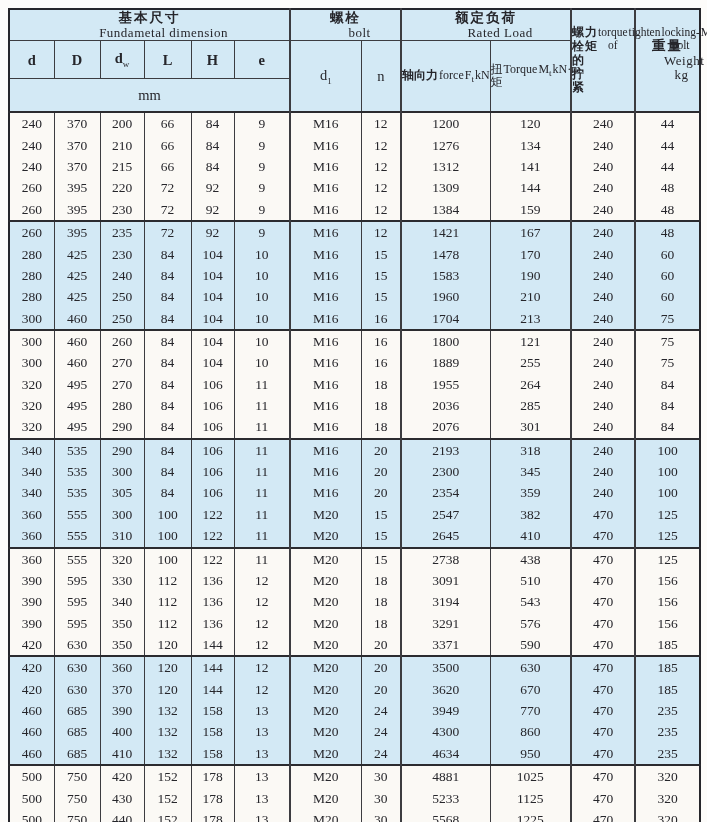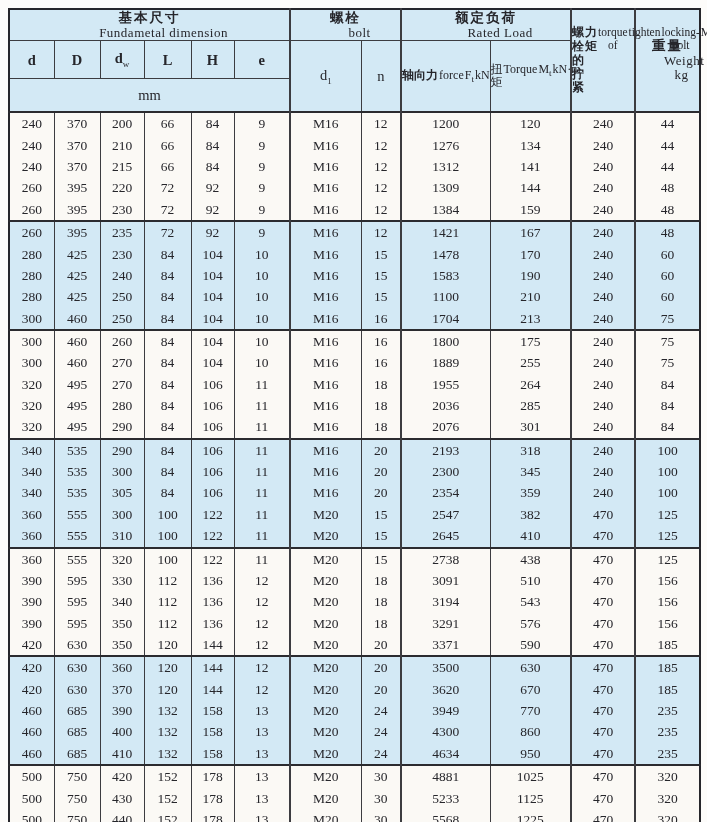--- a/index.html
+++ b/index.html
@@ -250,21 +250,21 @@
         </tr>
         <tr class="shaded">
           <td>280</td>
           <td>425</td>
           <td>250</td>
           <td>84</td>
           <td>104</td>
           <td>10</td>
           <td>M16</td>
           <td>15</td>
-          <td>1100</td>
+          <td>1960</td>
           <td>210</td>
           <td>240</td>
           <td>60</td>
         </tr>
         <tr class="shaded">
           <td>300</td>
           <td>460</td>
           <td>250</td>
           <td>84</td>
           <td>104</td>
@@ -279,21 +279,21 @@
         <tr class="group-start">
           <td>300</td>
           <td>460</td>
           <td>260</td>
           <td>84</td>
           <td>104</td>
           <td>10</td>
           <td>M16</td>
           <td>16</td>
           <td>1800</td>
-          <td>175</td>
+          <td>121</td>
           <td>240</td>
           <td>75</td>
         </tr>
         <tr>
           <td>300</td>
           <td>460</td>
           <td>270</td>
           <td>84</td>
           <td>104</td>
           <td>10</td>

